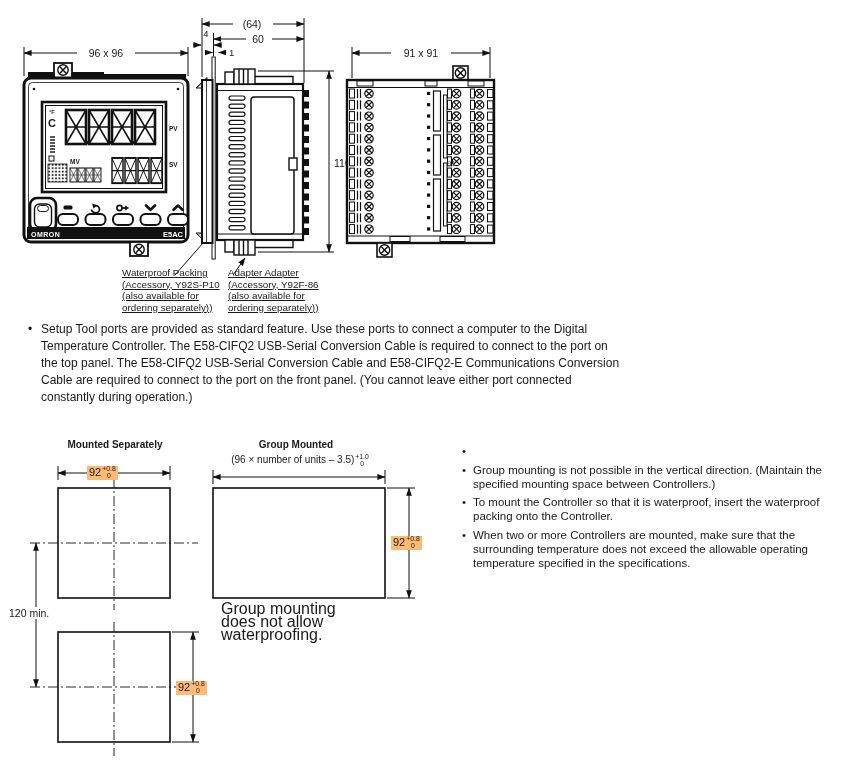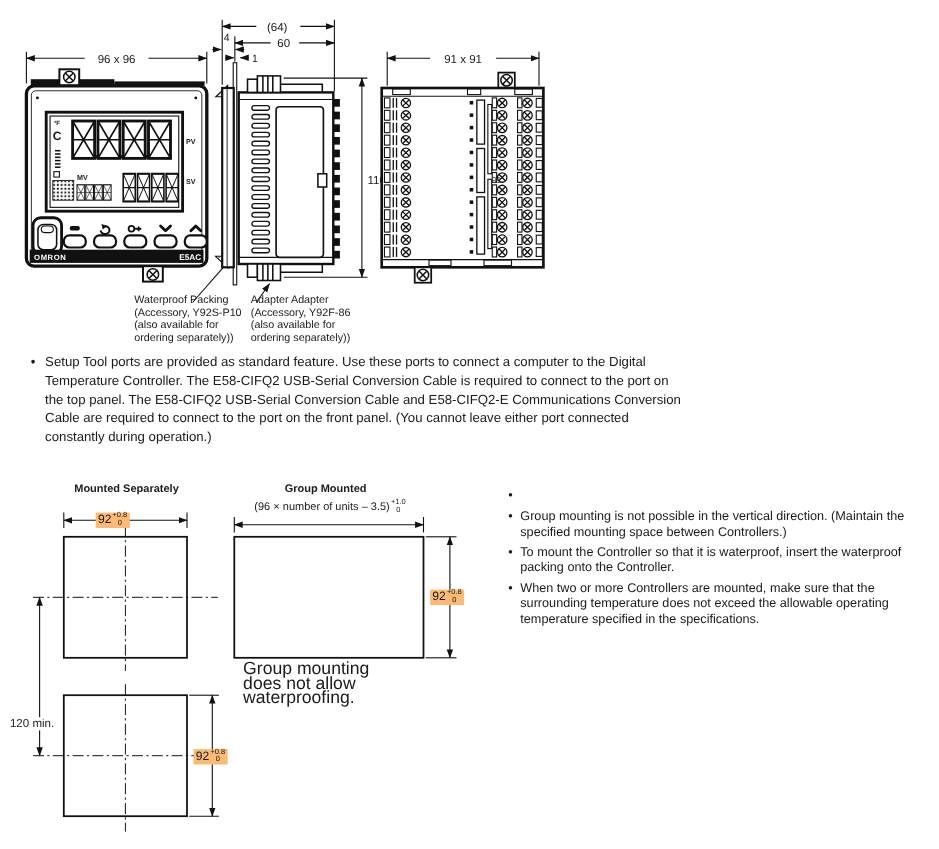--- a/index.html
+++ b/index.html
@@ -1,34 +1,34 @@
 <!DOCTYPE html>
 <html><head>
 <meta charset="utf-8">
 <style>
   html,body{margin:0;padding:0;background:#fff;}
   body{width:854px;height:772px;position:relative;font-family:"Liberation Sans",sans-serif;color:#1a1a1a;}
   .abs{position:absolute;}
   svg{display:block;}
   svg text{font-family:"Liberation Sans",sans-serif;fill:#1a1a1a;}
   .dimtext{font-size:10.5px;}
-  .acclabel{font-size:9.8px;line-height:11.6px;white-space:nowrap;}
+  .acclabel{font-size:9.8px;line-height:11.6px;white-space:nowrap;text-decoration:underline;}
   .bullet-row{display:flex;align-items:flex-start;}
   .bullet-row .b{width:13px;flex:0 0 13px;}
   .setup{font-size:12px;line-height:17px;width:592px;}
   .notes{font-size:11.5px;line-height:13.8px;width:390px;}
   .notes .bullet-row{margin-bottom:5px;}
   .notes .b{width:11px;flex:0 0 11px;}
   .h-bold{font-weight:bold;font-size:10px;text-align:center;}
   .formula{font-size:10px;text-align:center;white-space:nowrap;}
   .dimlabel{background:#fdba74;font-size:11px;white-space:nowrap;padding:0 2px;}
   .tolstack{display:inline-flex;flex-direction:column;vertical-align:middle;font-size:6.8px;line-height:6.8px;margin-left:1px;text-align:center;}
   .tolstack i{font-style:normal;}
   .gnote{font-size:16px;line-height:13px;width:145px;}
-  .lbl120{background:#fff;font-size:10.5px;padding:0 2px;white-space:nowrap;margin-top:45px;}
+  .lbl120{background:#fff;font-size:10.5px;padding:0 2px;white-space:nowrap;}
 </style>
 </head>
 <body>
 
 <svg class="abs" style="left:0;top:0" width="854" height="330" viewBox="0 0 854 330">
   <defs>
     <marker id="mA" viewBox="0 0 10 10" refX="9" refY="5" markerWidth="8.5" markerHeight="8.5" orient="auto-start-reverse">
       <path d="M0,1.6 L9.6,5 L0,8.4 z" fill="#111"></path>
     </marker>
     <pattern id="hatch" width="3" height="3" patternTransform="rotate(45)" patternUnits="userSpaceOnUse">

